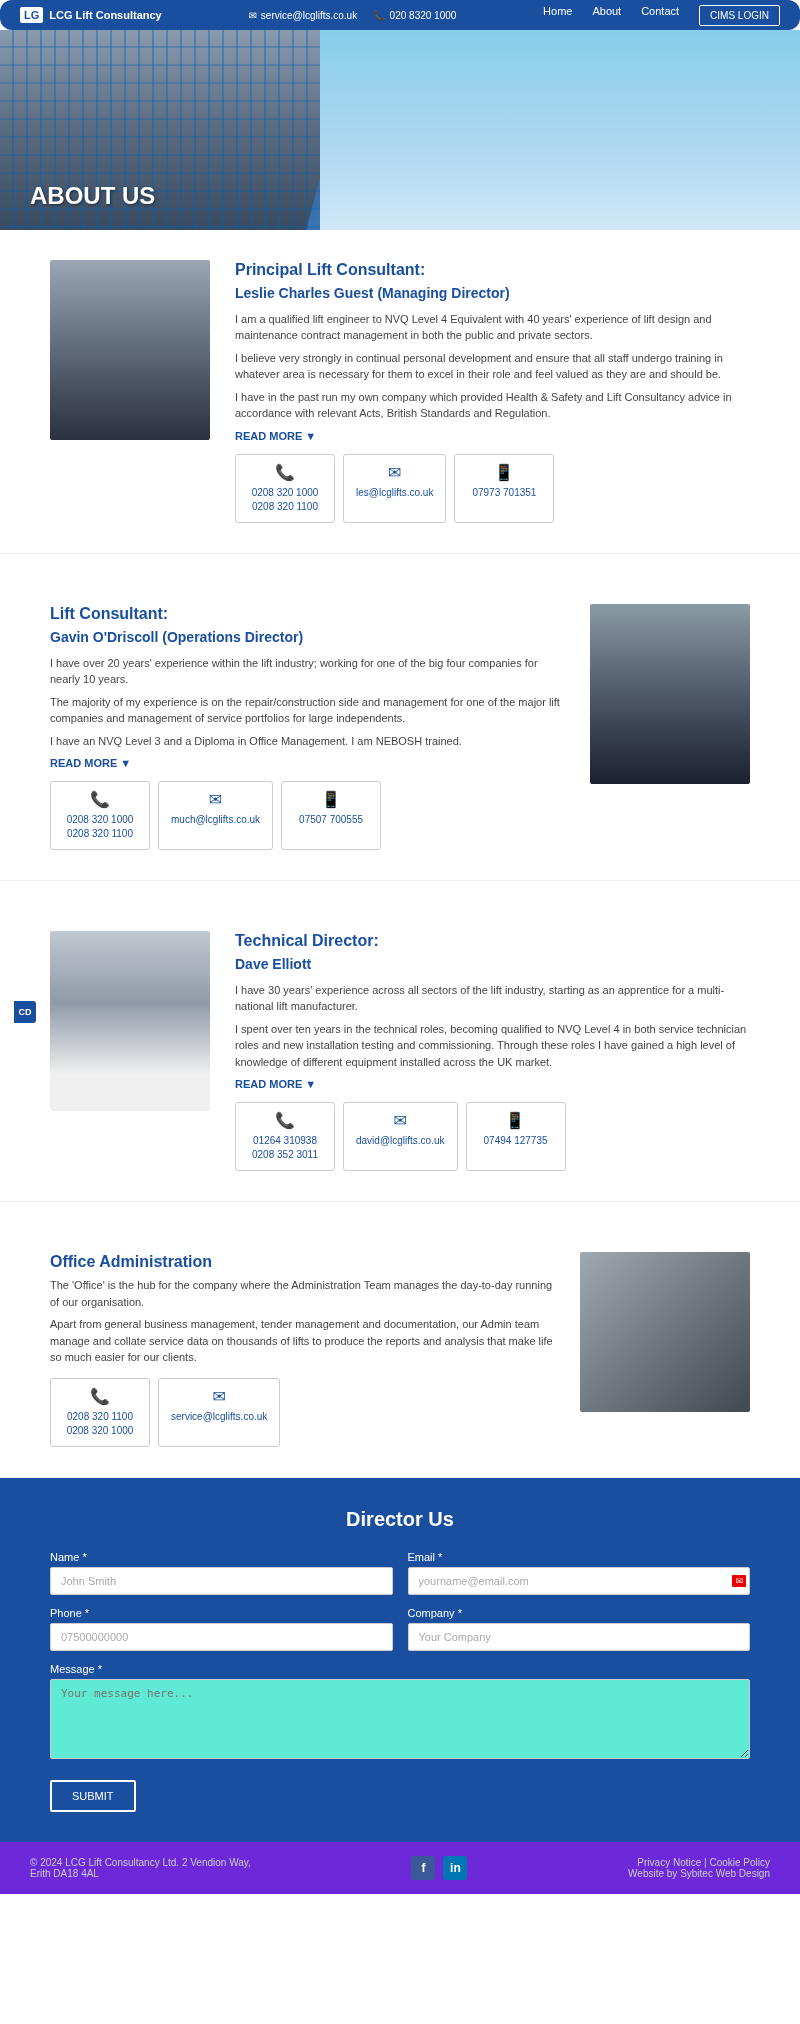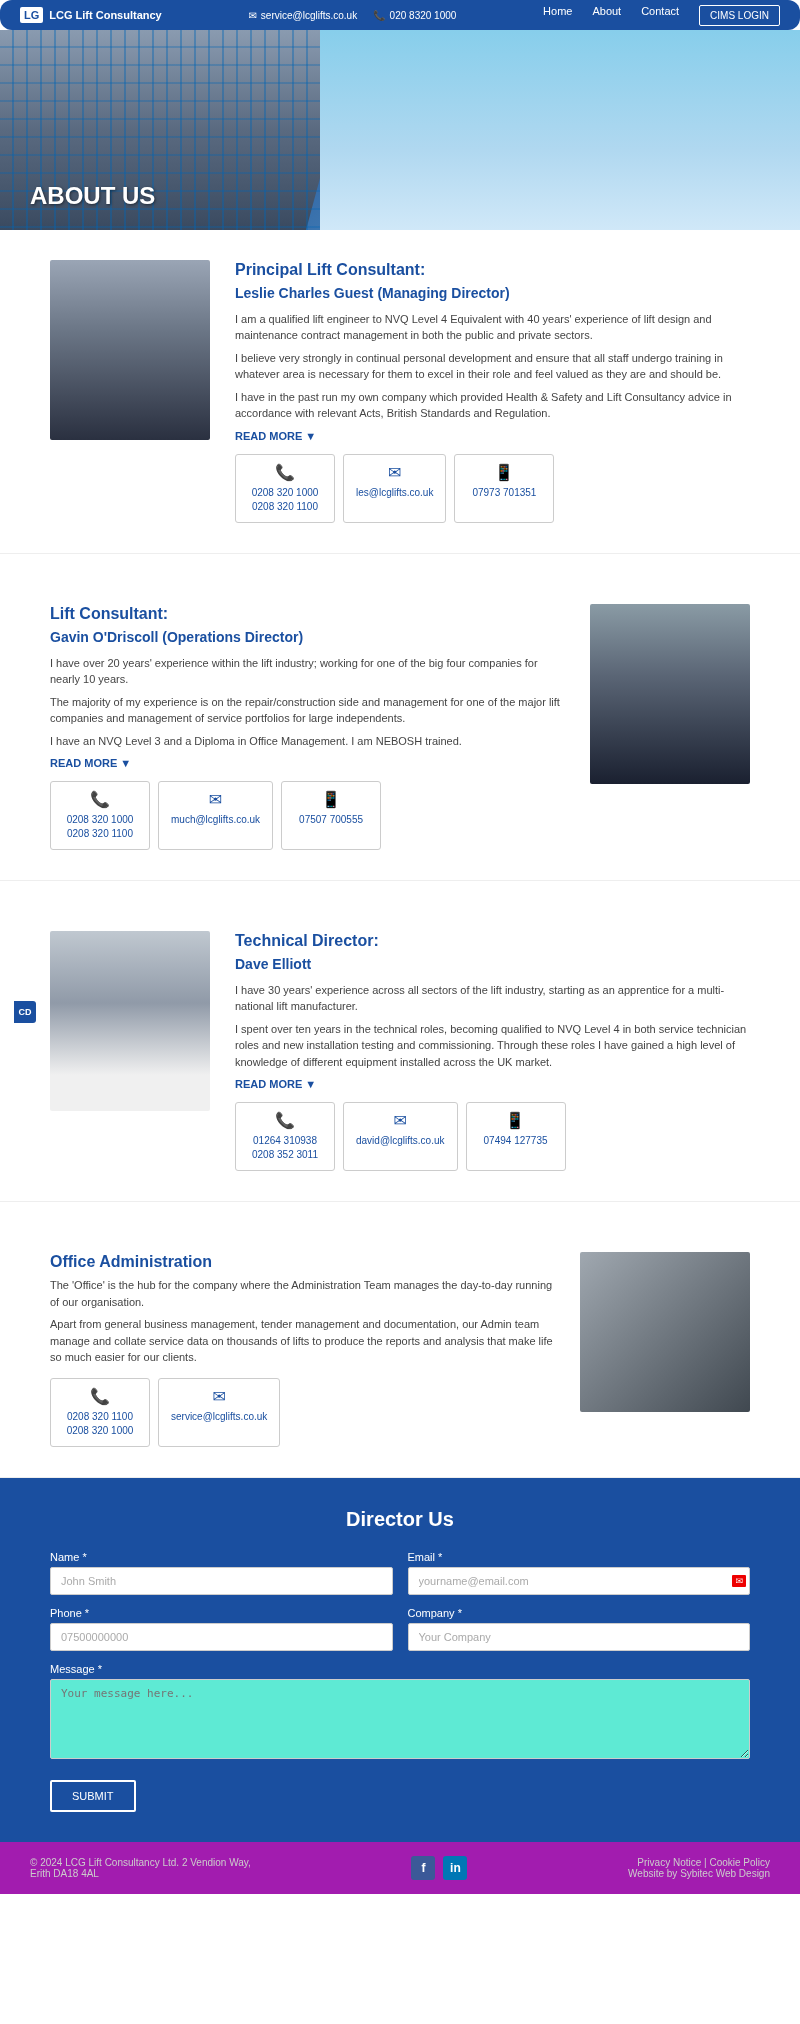--- a/index.html
+++ b/index.html
@@ -47,21 +47,21 @@
     .form-row { display: flex; gap: 15px; margin-bottom: 12px; }
     .form-group { flex: 1; }
     .form-label { color: #fff; font-size: 11px; margin-bottom: 4px; display: block; }
     .form-input { width: 100%; padding: 7px 10px; border: 1px solid #ccc; border-radius: 2px; font-size: 11px; background: #fff; }
     .form-input::placeholder { color: #aaa; }
     .form-textarea { width: 100%; padding: 7px 10px; border: 1px solid #ccc; border-radius: 2px; font-size: 11px; background: #5eead4; height: 80px; resize: vertical; }
     .submit-btn { background: #1a4fa0; border: 2px solid #fff; color: #fff; padding: 8px 20px; font-size: 11px; cursor: pointer; border-radius: 2px; margin-top: 8px; }
     .email-icon-red { background: #e00; color: #fff; font-size: 9px; padding: 1px 3px; border-radius: 1px; margin-left: 4px; }
 
     
-    .footer { background: #a21caf; padding: 14px 30px; display: flex; align-items: center; justify-content: space-between; }
+    .footer { background: #6d28d9; padding: 14px 30px; display: flex; align-items: center; justify-content: space-between; }
     .footer-left { color: #ccc; font-size: 10px; }
     .footer-social { display: flex; gap: 8px; }
     .social-icon { width: 24px; height: 24px; border-radius: 3px; display: flex; align-items: center; justify-content: center; color: #fff; font-size: 12px; font-weight: bold; }
     .social-fb { background: #3b5998; }
     .social-li { background: #0077b5; }
     .footer-right { color: #ccc; font-size: 10px; text-align: right; }
     .footer-right a { color: #ccc; }
 
     
     .side-cd { position: fixed; left: 0; top: 50%; transform: translateY(-50%); background: #1a4fa0; color: #fff; width: 22px; height: 22px; border-radius: 0 3px 3px 0; display: flex; align-items: center; justify-content: center; font-size: 9px; font-weight: bold; margin-left: 14px; }

